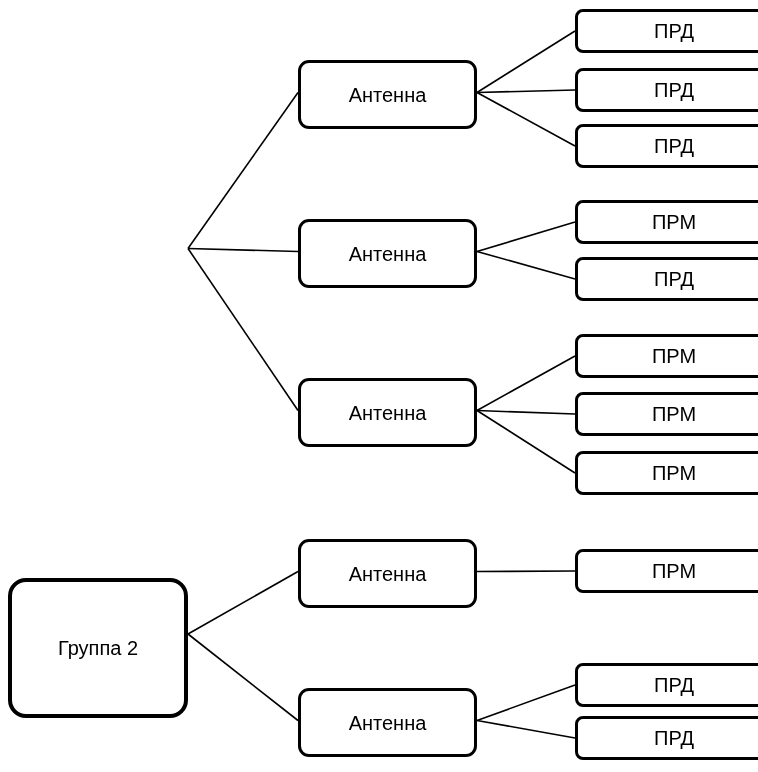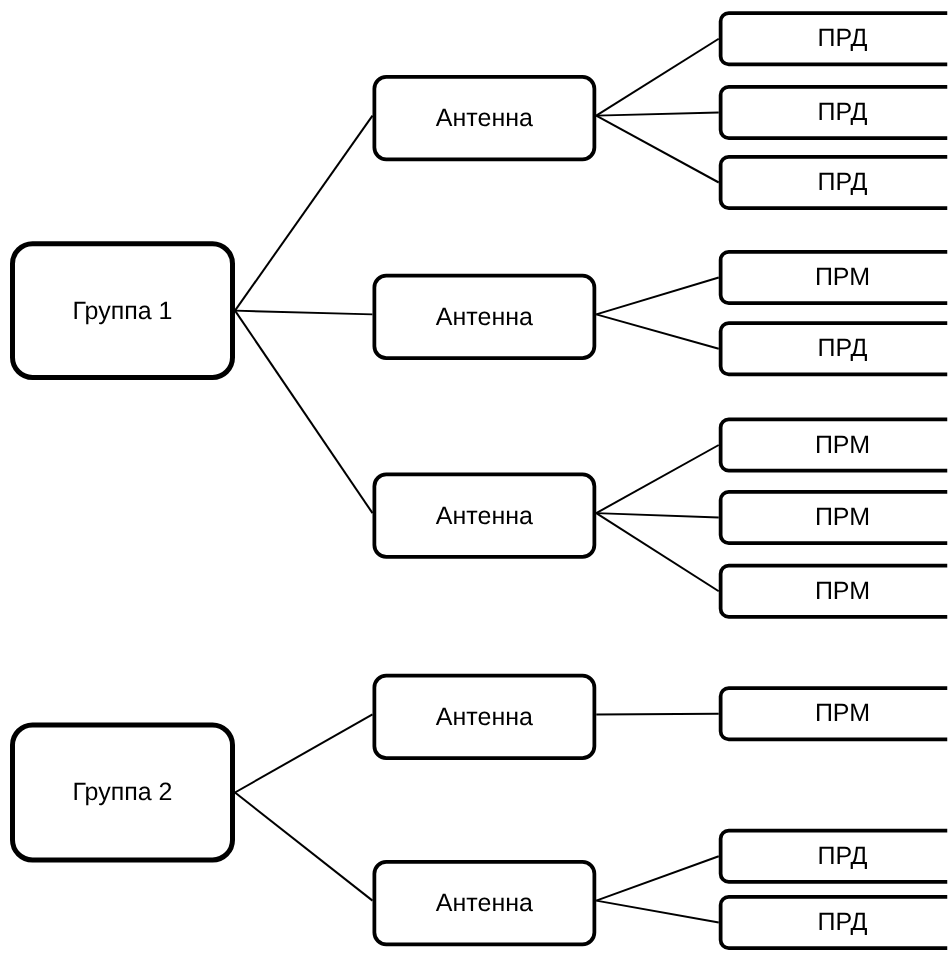--- a/index.html
+++ b/index.html
@@ -71,24 +71,21 @@
       <line x1="477" y1="251.5" x2="575" y2="222" stroke="#000000" stroke-width="1.6"></line>
       <line x1="477" y1="251.5" x2="575" y2="279" stroke="#000000" stroke-width="1.6"></line>
       <line x1="477" y1="410.5" x2="575" y2="356" stroke="#000000" stroke-width="1.6"></line>
       <line x1="477" y1="410.5" x2="575" y2="414" stroke="#000000" stroke-width="1.6"></line>
       <line x1="477" y1="410.5" x2="575" y2="473" stroke="#000000" stroke-width="1.6"></line>
       <line x1="477" y1="571.5" x2="575" y2="571" stroke="#000000" stroke-width="1.6"></line>
       <line x1="477" y1="720.5" x2="575" y2="685" stroke="#000000" stroke-width="1.6"></line>
       <line x1="477" y1="720.5" x2="575" y2="738" stroke="#000000" stroke-width="1.6"></line>
     </svg>
 
-  <div class="node group" style="left:8px;  top:193px;">
-    <span>Группа 1</span>
-  </div>
-  <div class="node group" style="left:8px;  top:578px; height:112px;">
+  <div class="node group" style="left:8px;  top:578px; height:140px;">
     <span>Группа 2</span>
   </div>
 
   <div class="node antenna" style="left:298px; top:60px;">
     <span>Антенна</span>
   </div>
   <div class="node antenna" style="left:298px; top:219px;">
     <span>Антенна</span>
   </div>
   <div class="node antenna" style="left:298px; top:378px;">

